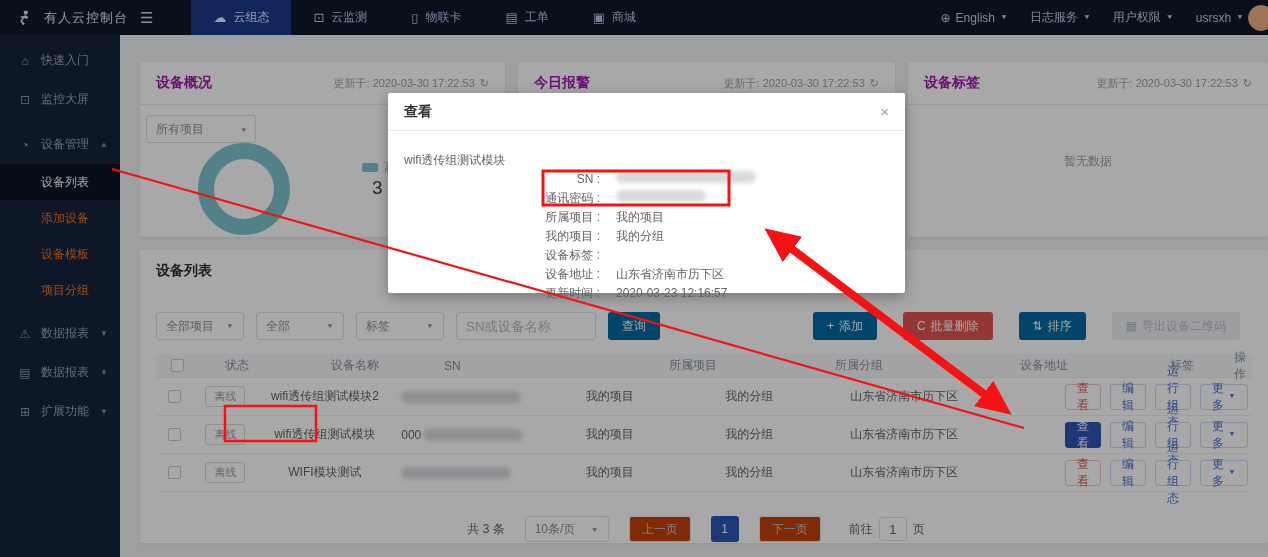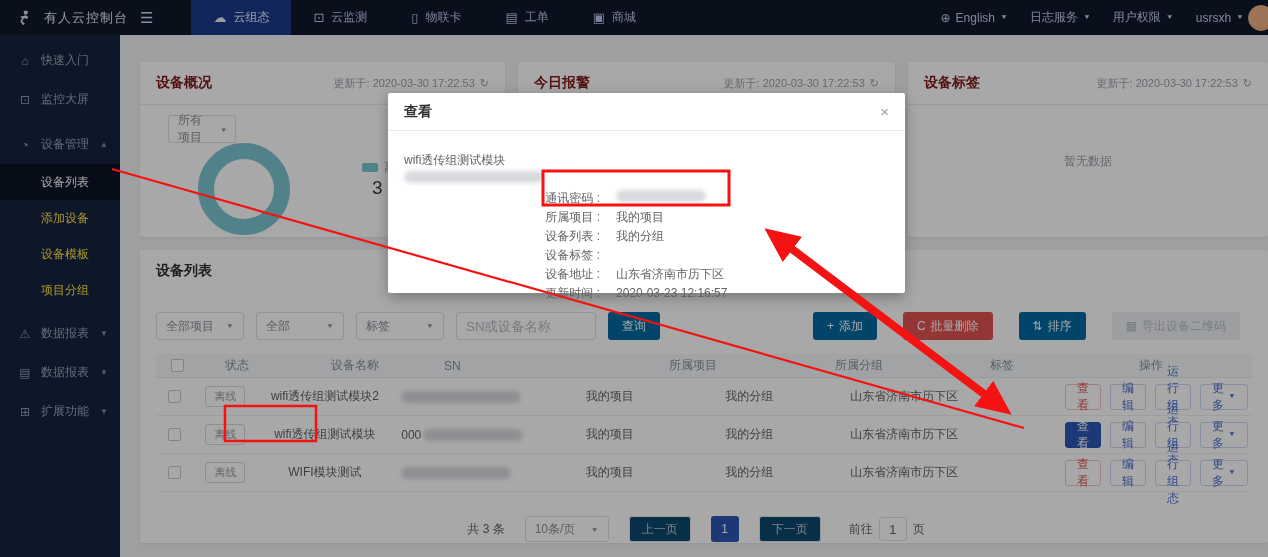--- a/index.html
+++ b/index.html
@@ -23,38 +23,38 @@
   .caret { font-size:8px; transform:scaleY(.8); }
   .avatar { position:absolute; right:-6px; top:5px; width:26px; height:26px; border-radius:50%;
     background:radial-gradient(circle at 45% 40%, #f2b083 55%, #d98d5f 100%); border:1px solid #e8b78f; }
 
   
   .sidebar { position:absolute; left:0; top:35px; width:120px; height:522px; background:#16233c; z-index:9; }
   .side-item { height:39px; display:flex; align-items:center; gap:9px; padding:0 0 0 18px;
     color:#98a3ba; cursor:pointer; }
   .side-item .sicon { width:14px; text-align:center; font-size:12px; color:#8e9ab3; }
   .side-item .group-caret { margin-left:auto; margin-right:12px; font-size:8px; color:#7c89a3; }
-  .side-sub { height:36px; display:flex; align-items:center; padding-left:41px; color:#fde047; cursor:pointer; }
+  .side-sub { height:36px; display:flex; align-items:center; padding-left:41px; color:#f97316; cursor:pointer; }
   .side-sub.active { background:#0a1426; color:#ffffff; }
   .gap8 { margin-top:6px; }
 
   
   .content { position:absolute; left:120px; top:35px; width:1148px; height:522px; background:#f0f2f5; }
   .card { position:absolute; background:#fff; border-radius:2px; box-shadow:0 1px 3px rgba(0,0,0,.08); }
   .card-head { height:43px; display:flex; align-items:center; justify-content:space-between;
     padding:0 16px; border-bottom:1px solid #e8eaf0; }
-  .card-title { font-size:14px; font-weight:bold; color:#7f1d1d; }
+  .card-title { font-size:14px; font-weight:bold; color:#a21caf; }
   .card-updated { font-size:11px; color:#9aa0a8; display:flex; gap:5px; align-items:center; }
   #card-overview { left:20px; top:27px; width:365px; height:175px; }
   #card-alarms   { left:398px; top:27px; width:377px; height:175px; }
   #card-tags     { left:788px; top:27px; width:360px; height:175px; }
   .select-box { display:inline-flex; align-items:center; justify-content:space-between; gap:8px;
     border:1px solid #dcdfe6; border-radius:3px; padding:0 9px; height:28px; color:#8a9099; background:#fff; cursor:pointer; }
   .overview-body { position:relative; height:130px; }
-  .proj-select { position:absolute; left:28px; top:10px; width:68px;font-family:Liberation Mono, monospace; }
+  .proj-select { position:absolute; left:6px; top:10px; width:110px;font-family:Liberation Mono, monospace; }
   .donut { position:absolute; left:58px; top:38px; width:92px; height:92px; border-radius:50%;
     border:16px solid #7cc6d2; }
   .legend { position:absolute; left:222px; top:54px; display:flex; align-items:center; gap:6px; color:#8a9099; }
   .legend-swatch { width:16px; height:9px; border-radius:2px; background:#7cc6d2; }
   .legend-num { position:absolute; left:232px; top:72px; font-size:19px; color:#3b4045; }
   .empty-text { display:block; text-align:center; margin-top:48px; color:#9aa0a8; }
 
   
   #card-list { left:20px; top:215px; width:1128px; height:293px; }
   .list-head { height:42px; display:flex; align-items:center; padding:0 16px;
@@ -91,21 +91,21 @@
   .w120 { width:120px; } .w100 { width:100px; } .w110 { width:110px; } .w140 { width:140px; } .w90 { width:90px; }
   .op-btn { height:26px; padding:0 11px; border-radius:3px; background:#fff; cursor:pointer;
     border:1px solid #cdd8f1; color:#4a6fd2; font-size:12px; display:inline-flex; align-items:center; gap:4px; }
   .op-btn.view { border-color:#f0c4c4; color:#d9534f; }
   .op-btn.solid { background:#2d55b4; border-color:#2d55b4; color:#fff; }
 
   .pagination { position:absolute; left:0; right:16px; top:266px; display:flex; gap:20px;
     align-items:center; justify-content:center; color:#606266; }
   .pg-size { width:84px; height:26px; }
   .pg-btn { height:26px; padding:4px 12px; border:1px solid #e2e5ea; border-radius:3px;
-    background:#0c4a6e; color:#c2c7cf; display:inline-flex; align-items:center; }
+    background:#c2410c; color:#c2c7cf; display:inline-flex; align-items:center; }
   .pg-num { height:26px; min-width:28px; border-radius:3px; background:#2d55b4; color:#fff;
     display:inline-flex; align-items:center; justify-content:center; cursor:pointer; }
   .pg-goto { display:flex; align-items:center; gap:6px; margin-left:8px; }
   .pg-input { width:28px; height:24px; border:1px solid #dcdfe6; border-radius:3px; text-align:center; color:#606266; }
 
   
   .dim { position:absolute; inset:0; background:rgba(0,0,0,.34); z-index:50; }
   .modal { position:absolute; left:388px; top:93px; width:517px; height:200px; background:#fff;
     border-radius:2px; box-shadow:0 4px 14px rgba(0,0,0,.3); z-index:60; }
   .modal-head { height:38px; display:flex; align-items:center; justify-content:space-between;
@@ -310,20 +310,21 @@
     <div class="tbl">
       <div class="trow thead">
         <span class="cell c-check">
             <span class="checkbox"></span>
           </span>
         <span class="cell c-status">状态</span>
         <span class="cell c-name">设备名称</span>
         <span class="cell c-sn">SN</span>
         <span class="cell c-proj">所属项目</span>
         <span class="cell c-group">所属分组</span>
+        <span class="cell c-addr">设备地址</span>
         <span class="cell c-tag">标签</span>
         <span class="cell c-ops" style="justify-content:center">操作</span>
       </div>
 
       <div class="trow">
         <span class="cell c-check">
             <span class="checkbox"></span>
           </span>
         <span class="cell c-status"><span class="badge-off">离线</span></span>
         <span class="cell c-name">wifi透传组测试模块2</span>
@@ -436,32 +437,33 @@
 <div class="modal">
   <div class="modal-head">
     <span class="modal-title">查看</span>
     <span class="modal-close">×</span>
   </div>
   <div class="modal-body">
     <div class="field-row">
         <span class="field-value">wifi透传组测试模块</span>
       </div>
     <div class="field-row">
+        <span class="field-label">SN :</span>
         <span class="field-value"><span class="blur w140"></span></span>
       </div>
     <div class="field-row">
         <span class="field-label">通讯密码 :</span>
         <span class="field-value"><span class="blur w90"></span></span>
       </div>
     <div class="field-row">
         <span class="field-label">所属项目 :</span>
         <span class="field-value">我的项目</span>
       </div>
     <div class="field-row">
-        <span class="field-label">设备列表 :</span>
+        <span class="field-label">我的项目 :</span>
         <span class="field-value">我的分组</span>
       </div>
     <div class="field-row">
         <span class="field-label">设备标签 :</span>
         <span class="field-value"></span>
       </div>
     <div class="field-row">
         <span class="field-label">设备地址 :</span>
         <span class="field-value">山东省济南市历下区</span>
       </div>

